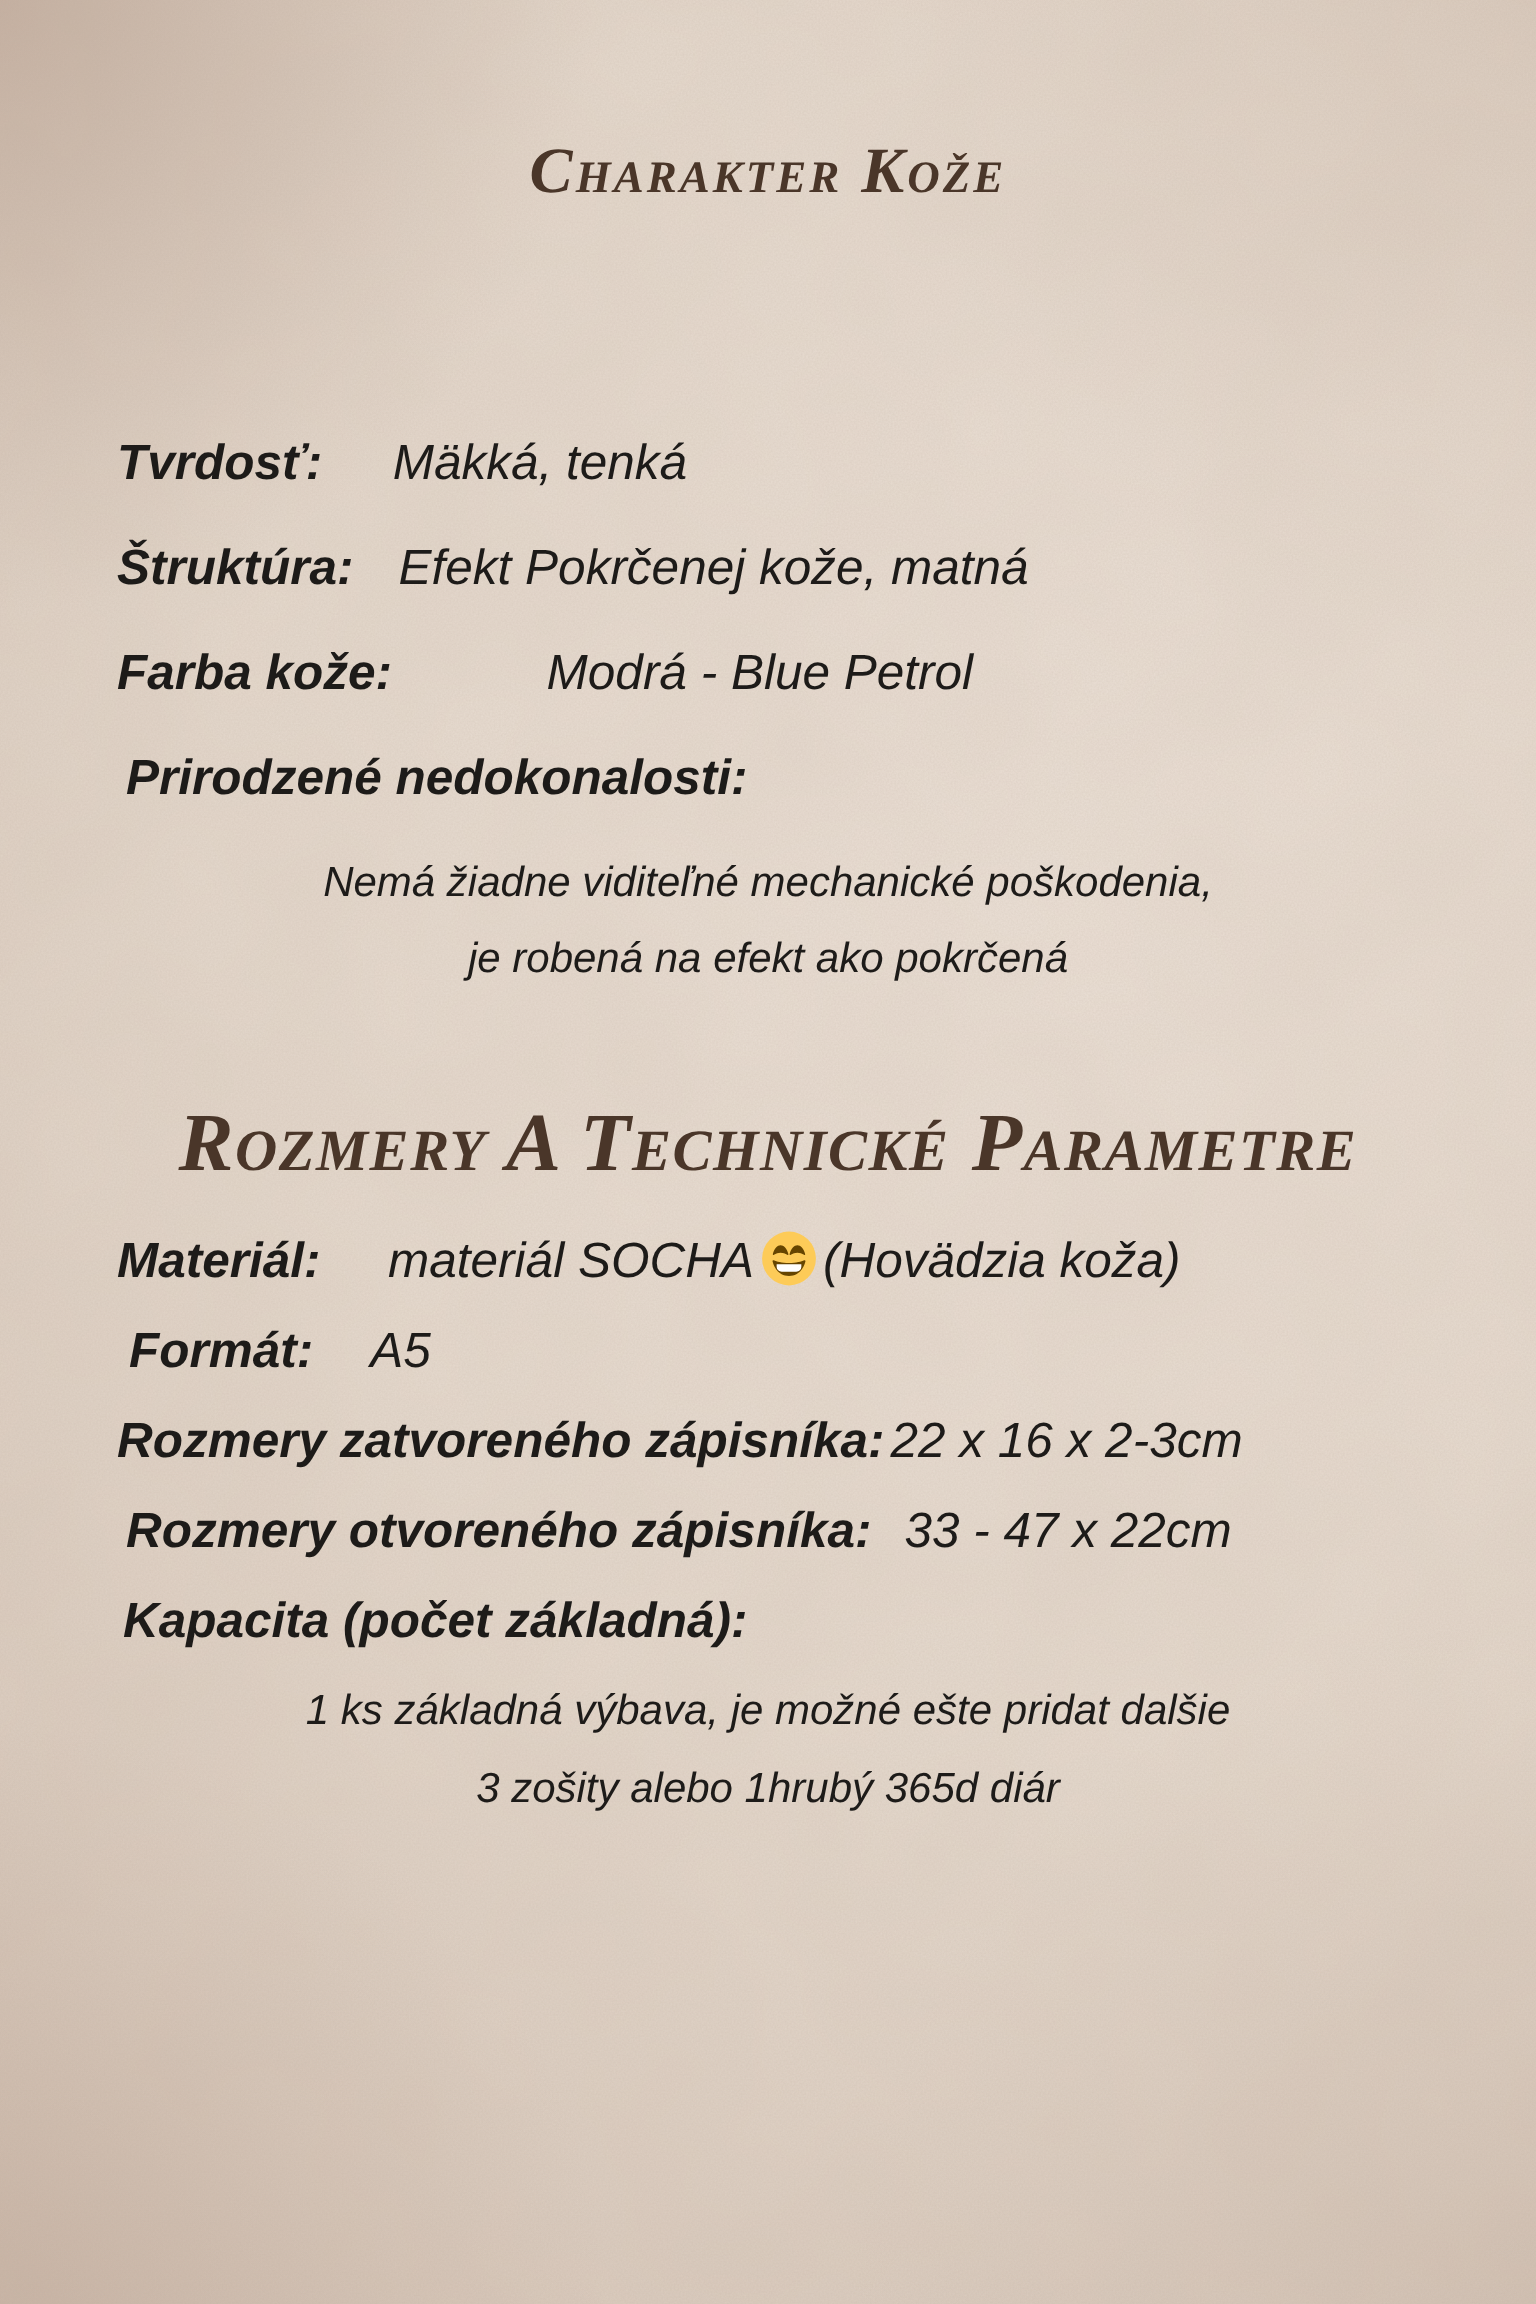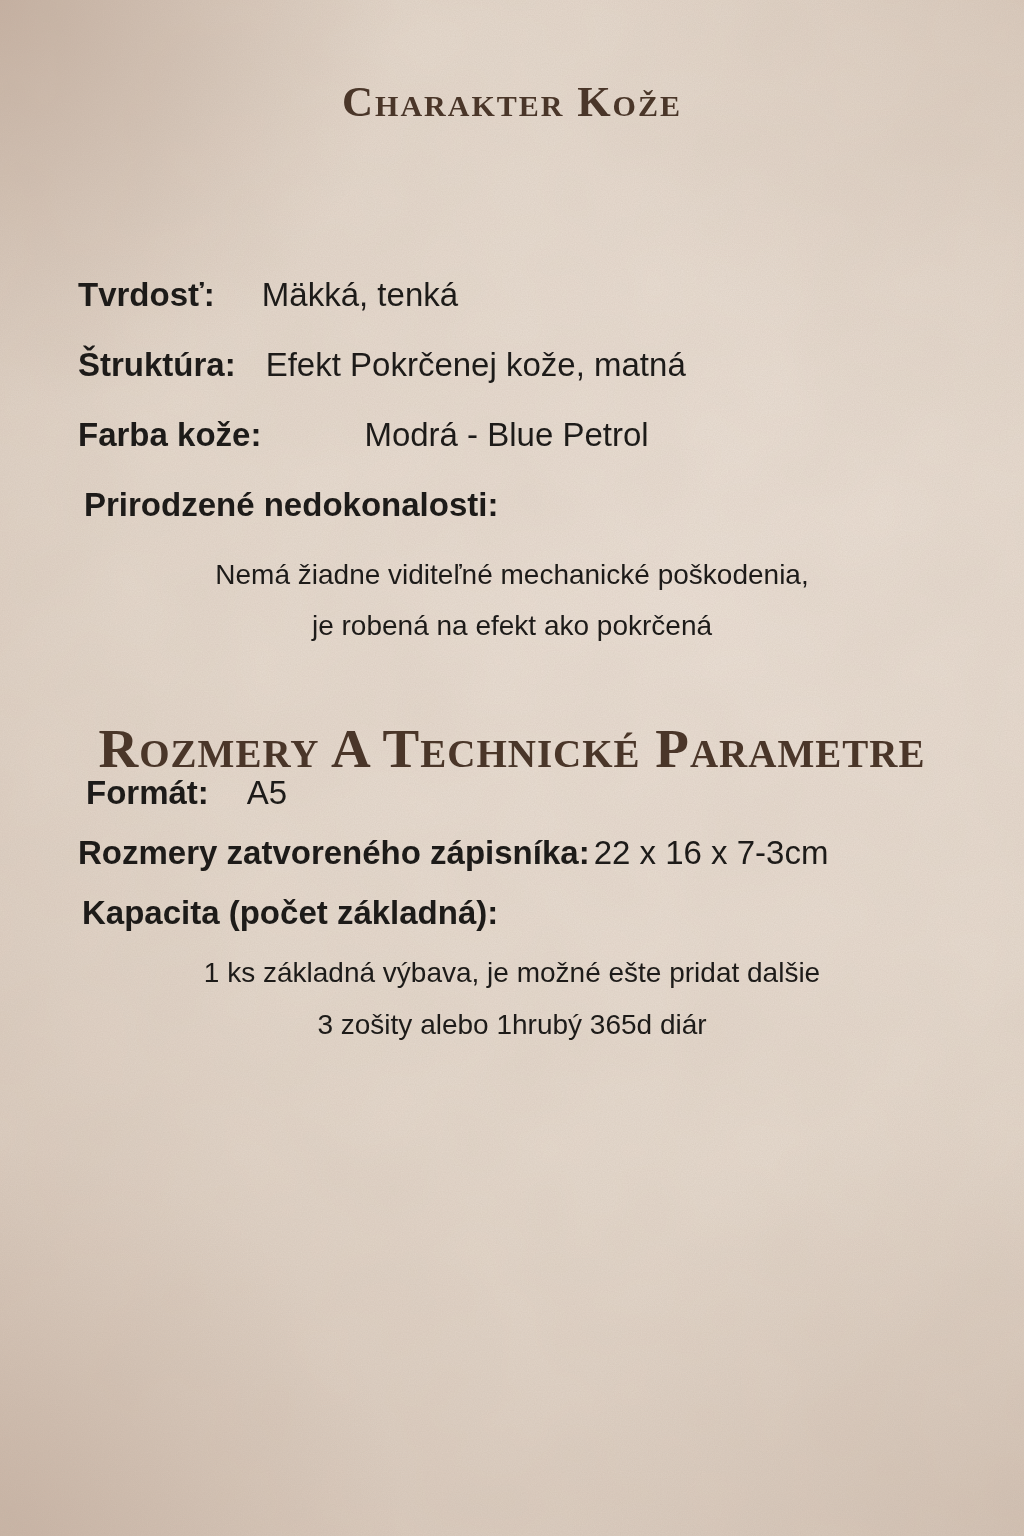--- a/index.html
+++ b/index.html
@@ -18,22 +18,23 @@
       radial-gradient(55% 35% at 0% 100%, rgba(158,126,106,0.20), rgba(158,126,106,0) 72%),
       radial-gradient(60% 40% at 100% 100%, rgba(150,120,100,0.12), rgba(150,120,100,0) 75%),
       radial-gradient(120% 90% at 68% 38%, #ede2d8 0%, #e6dacE 45%, #dccdc0 72%, #cfbcae 100%);
   }
   .texture {
     position: absolute; inset: 0; z-index: 0;
     pointer-events: none;
   }
   .content {
     position: absolute; inset: 0; z-index: 1;
-    padding: 4px 78px;
+    padding: 17px 78px;
     box-sizing: border-box;
+    font-style: italic;
   }
   h1, h2 {
     margin: 0;
     font-family: "Liberation Serif", serif;
     font-variant: small-caps;
     font-weight: 700;
     color: #4a3629;
     text-align: center;
     white-space: nowrap;
     line-height: 44px;
@@ -100,25 +101,37 @@
       <div class="row" style="padding-left:6px">
         <span class="label">Prirodzené nedokonalosti:</span>
       </div>
       <div class="note" style="margin-top:10px">Nemá žiadne viditeľné mechanické poškodenia,</div>
       <div class="note" style="margin-top:7px">je robená na efekt ako pokrčená</div>
     </div>
 
     <h2>Rozmery A Technické Parametre</h2>
 
     <div class="sec2">
+      <div class="row sec2-first">
+        <span class="label">Materiál:</span><span class="value" style="margin-left:45px"><span>materiál SOCHA</span><svg class="emoji" viewBox="0 0 36 36" xmlns="http://www.w3.org/2000/svg">
+            <circle cx="18" cy="18" r="17" fill="#fdcb58"></circle>
+            <path d="M7.8 15.2c0.9-3.6 2.9-5.6 4.9-5.6s4 2 4.9 5.6c0.1 0.5-0.3 0.8-0.7 0.5-1.3-0.9-2.7-1.4-4.2-1.4s-2.9 0.5-4.2 1.4c-0.4 0.3-0.8 0-0.7-0.5z" fill="#664500"></path>
+            <path d="M18.4 15.2c0.9-3.6 2.9-5.6 4.9-5.6s4 2 4.9 5.6c0.1 0.5-0.3 0.8-0.7 0.5-1.3-0.9-2.7-1.4-4.2-1.4s-2.9 0.5-4.2 1.4c-0.4 0.3-0.8 0-0.7-0.5z" fill="#664500"></path>
+            <path d="M18 20.8c-4.7 0-7.8-0.9-9.6-1.7-0.5-0.2-0.9 0.2-0.8 0.7 0.9 3.7 3.7 9.2 10.4 9.2s9.5-5.5 10.4-9.2c0.1-0.5-0.3-0.9-0.8-0.7-1.8 0.8-4.9 1.7-9.6 1.7z" fill="#664500"></path>
+            <path d="M10.2 21.6h15.6v1.6a3.2 3.2 0 0 1-3.2 3.2h-9.2a3.2 3.2 0 0 1-3.2-3.2z" fill="#ffffff"></path>
+          </svg><span>(Hovädzia koža)</span></span>
+      </div>
       <div class="row" style="padding-left:8px">
         <span class="label">Formát:</span><span class="value" style="margin-left:38px">A5</span>
       </div>
       <div class="row">
-        <span class="label">Rozmery zatvoreného zápisníka:</span><span class="value" style="margin-left:4px">22 x 16 x 7-3cm</span>
+        <span class="label">Rozmery zatvoreného zápisníka:</span><span class="value" style="margin-left:4px">22 x 16 x 2-3cm</span>
+      </div>
+      <div class="row" style="padding-left:6px">
+        <span class="label">Rozmery otvoreného zápisníka:</span><span class="value" style="margin-left:22px">33 - 47 x 22cm</span>
       </div>
       <div class="row" style="padding-left:4px">
         <span class="label">Kapacita (počet základná):</span>
       </div>
       <div class="note" style="margin-top:6px">1 ks základná výbava, je možné ešte pridat dalšie</div>
       <div class="note" style="margin-top:8px">3 zošity alebo 1hrubý 365d diár</div>
     </div>
 
   </div>
 </div>

